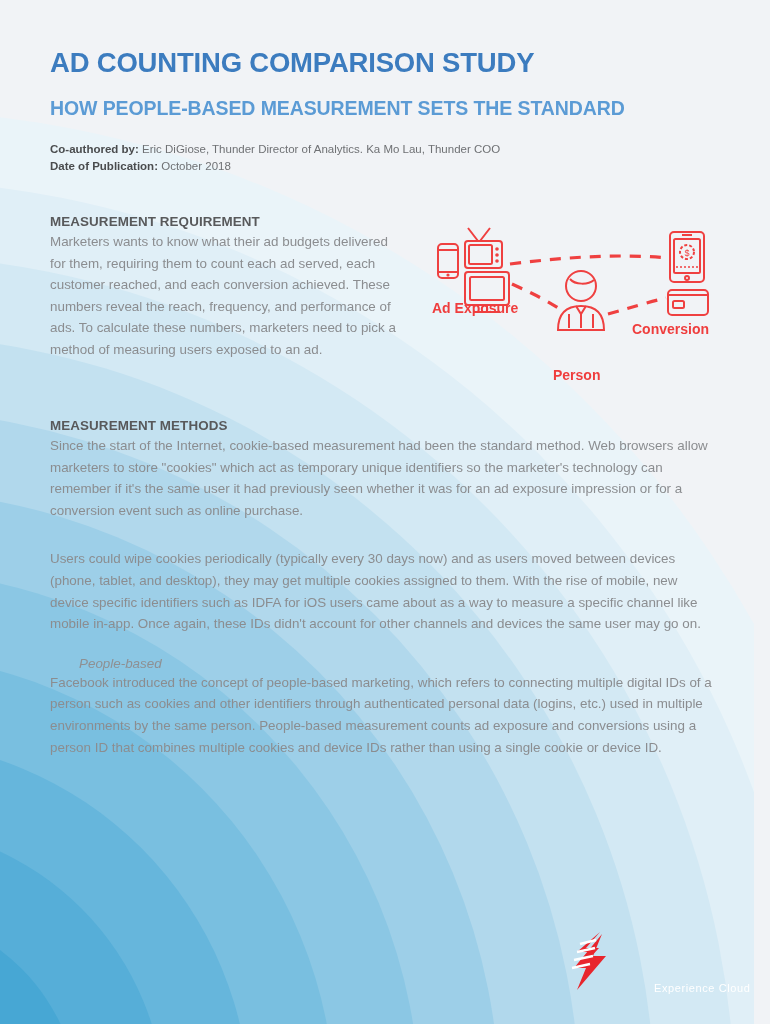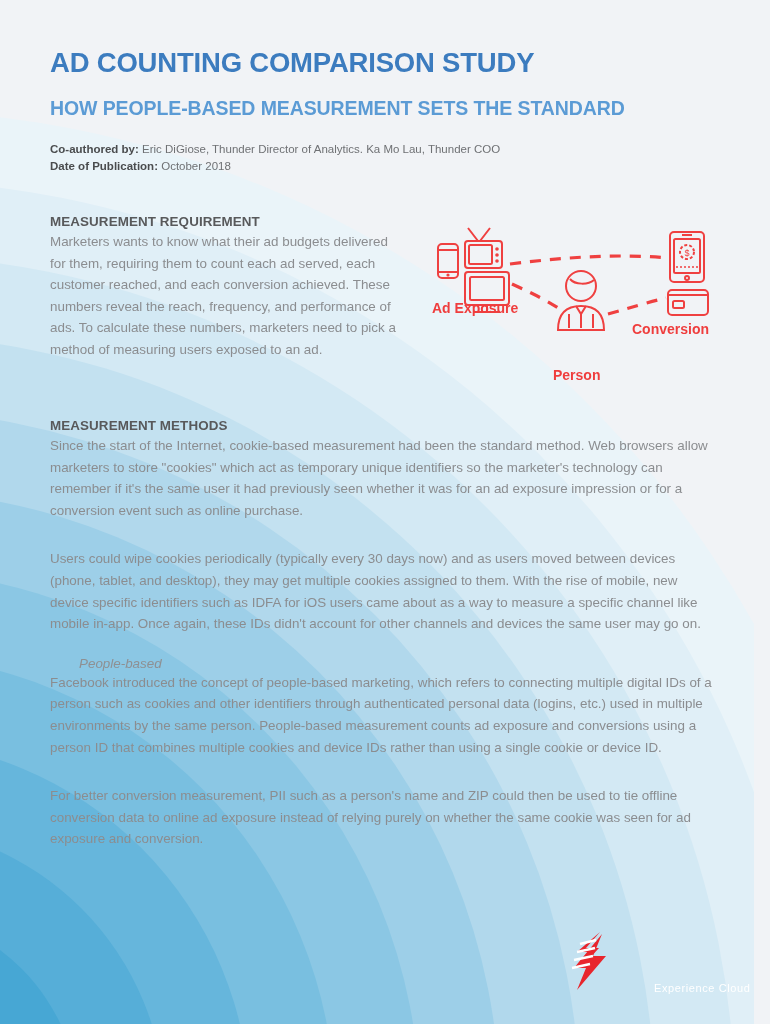--- a/index.html
+++ b/index.html
@@ -260,21 +260,20 @@
       <div class="dg-label" style="left:129px; top:125px;margin-top:20px;">Person</div>
       <div class="dg-label" style="left:208px; top:99px;">Conversion</div>
     </div>
 
     <div id="sec-methods">
       <div class="sec-head">MEASUREMENT METHODS</div>
       <p class="body">Since the start of the Internet, cookie-based measurement had been the standard method. Web browsers allow marketers to store "cookies" which act as temporary unique identifiers so the marketer's technology can remember if it's the same user it had previously seen whether it was for an ad exposure impression or for a conversion event such as online  purchase.</p>
       <p class="body">Users could wipe cookies periodically (typically every 30 days now) and as users moved between devices (phone, tablet, and desktop), they may get multiple cookies assigned to them. With the rise of mobile, new device specific identifiers such as IDFA for iOS users came about as a way to measure a specific channel like mobile in-app. Once again, these IDs didn't account for other channels and devices the same user may go on.</p>
       <div class="sub-head" style="margin-top:21px;margin-left:29px;">People-based</div>
       <p class="body">Facebook introduced the concept of people-based marketing, which refers to connecting multiple digital IDs of a person such as cookies and other identifiers through authenticated personal data (logins, etc.) used in multiple environments by the same person. People-based measurement counts ad exposure and conversions using a person ID that combines multiple cookies and device IDs rather than using a single cookie or device  ID.</p>
-      <p class="body">For better conversion measurement, PII such as a person's name and ZIP could then be used to tie offline conversion data to online ad exposure instead of relying purely on whether the same cookie was seen for ad exposure and conversion.</p>
     </div>
 
     <div id="logo">
       <svg width="50" height="62" viewBox="0 0 50 62" style="position:absolute;left:0;top:0;">
         <g fill="#e8262d">
           <polygon points="34,0 20,16 33,16 20,30 33,30 14,52 22,34 10,34 22,20 11,20"></polygon>
           <polygon points="36,2 8,36 20,36 11,58 40,24 27,24"></polygon>
         </g>
         <g stroke="#ffffff" stroke-width="2.4" fill="none">
           <line x1="14" y1="12" x2="30" y2="8"></line>

